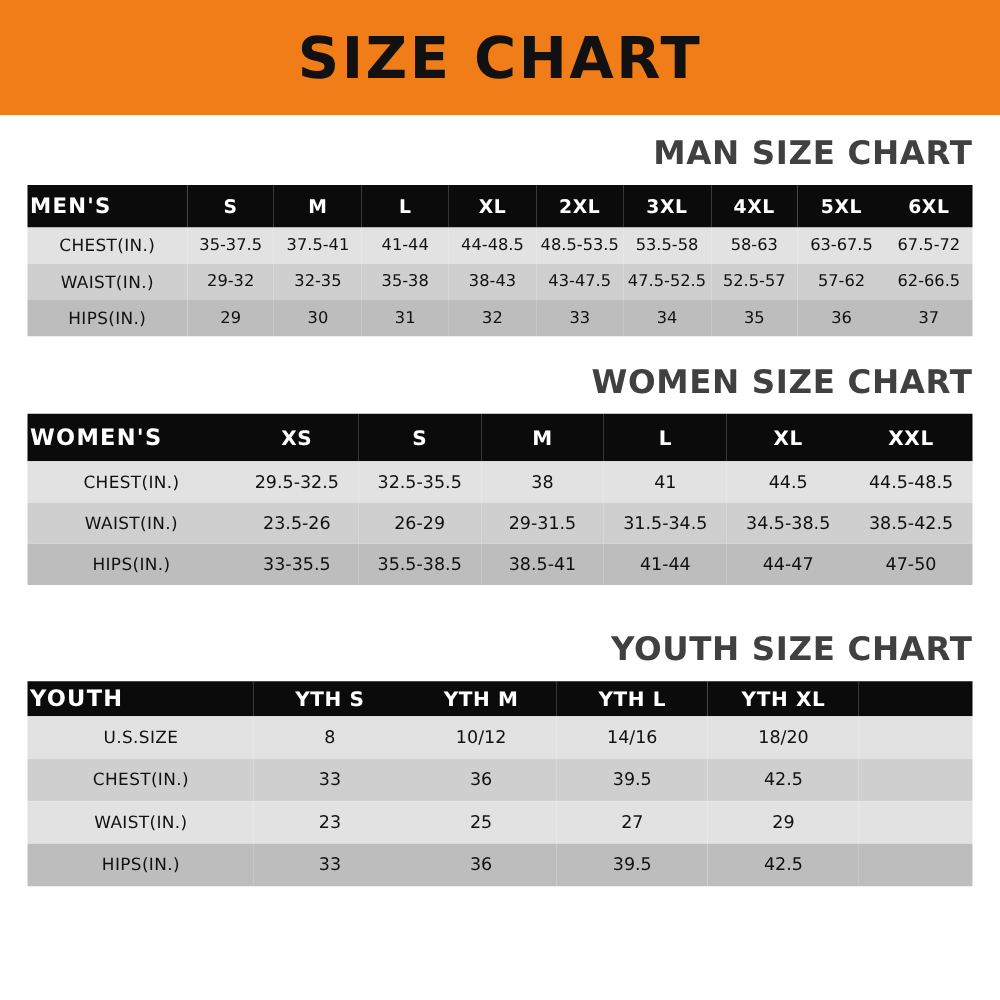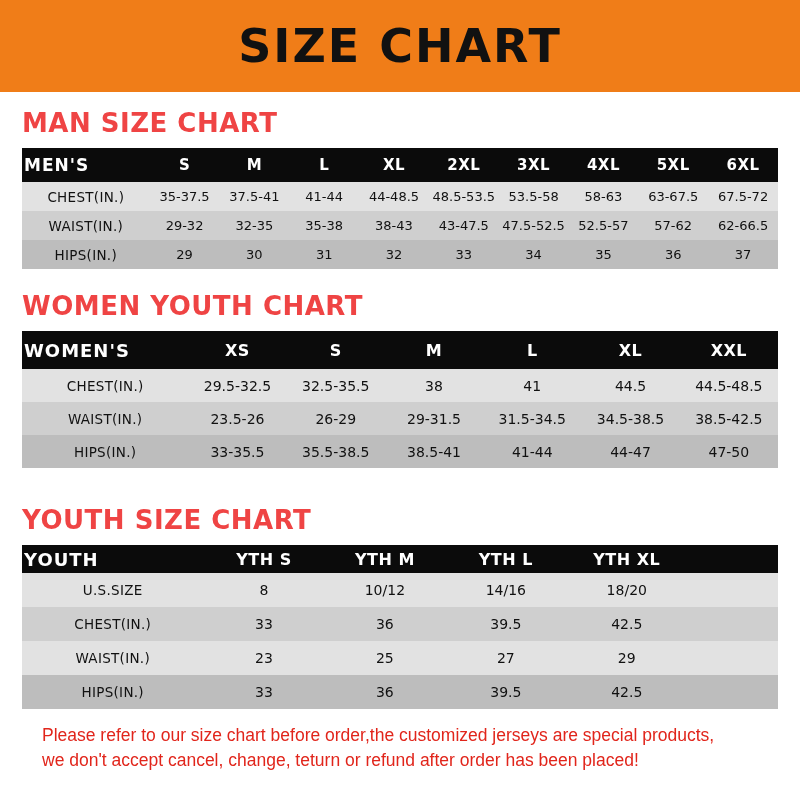--- a/index.html
+++ b/index.html
@@ -36,25 +36,25 @@
     letter-spacing: 2px;
     color: #111111;
     line-height: 1;
     text-align: center;
   }
   .content {
     padding: 0 22px;
     box-sizing: border-box;
   }
   .section-title {
-    text-align: left;
+    text-align: right;
     font-family: "DejaVu Sans", sans-serif;
     font-weight: bold;
     font-size: 26px;
-    color: #ef4444;
+    color: #404040;
     letter-spacing: 0.5px;
   }
   .t-man { margin: 16px 0 10px 0; }
   .t-women { margin: 22px 0 10px 0; }
   .t-youth { margin: 37px 0 10px 0; }
 
   table.size-table {
     width: 100%;
     border-collapse: collapse;
     table-layout: fixed;
@@ -188,21 +188,21 @@
           <td>32</td>
           <td>33</td>
           <td>34</td>
           <td>35</td>
           <td>36</td>
           <td>37</td>
         </tr>
       </tbody>
     </table>
 
-    <div class="section-title t-women">WOMEN YOUTH CHART</div>
+    <div class="section-title t-women">WOMEN SIZE CHART</div>
     <table class="size-table women">
       <colgroup>
         <col style="width:22%">
         <col style="width:13%">
           <col style="width:13%">
           <col style="width:13%">
         <col style="width:13%">
           <col style="width:13%">
           <col style="width:13%">
       </colgroup>
@@ -297,19 +297,15 @@
           <td class="row-label">HIPS(IN.)</td>
           <td>33</td>
           <td>36</td>
           <td>39.5</td>
           <td>42.5</td>
           <td></td>
         </tr>
       </tbody>
     </table>
 
-    <div class="note">
-      <span class="line">Please refer to our size chart before order,the customized jerseys are special products,</span>
-      <span class="line">we don't accept cancel, change, teturn or refund after order has been placed!</span>
-    </div>
 
   </div>
 </div>
 
 </body></html>

